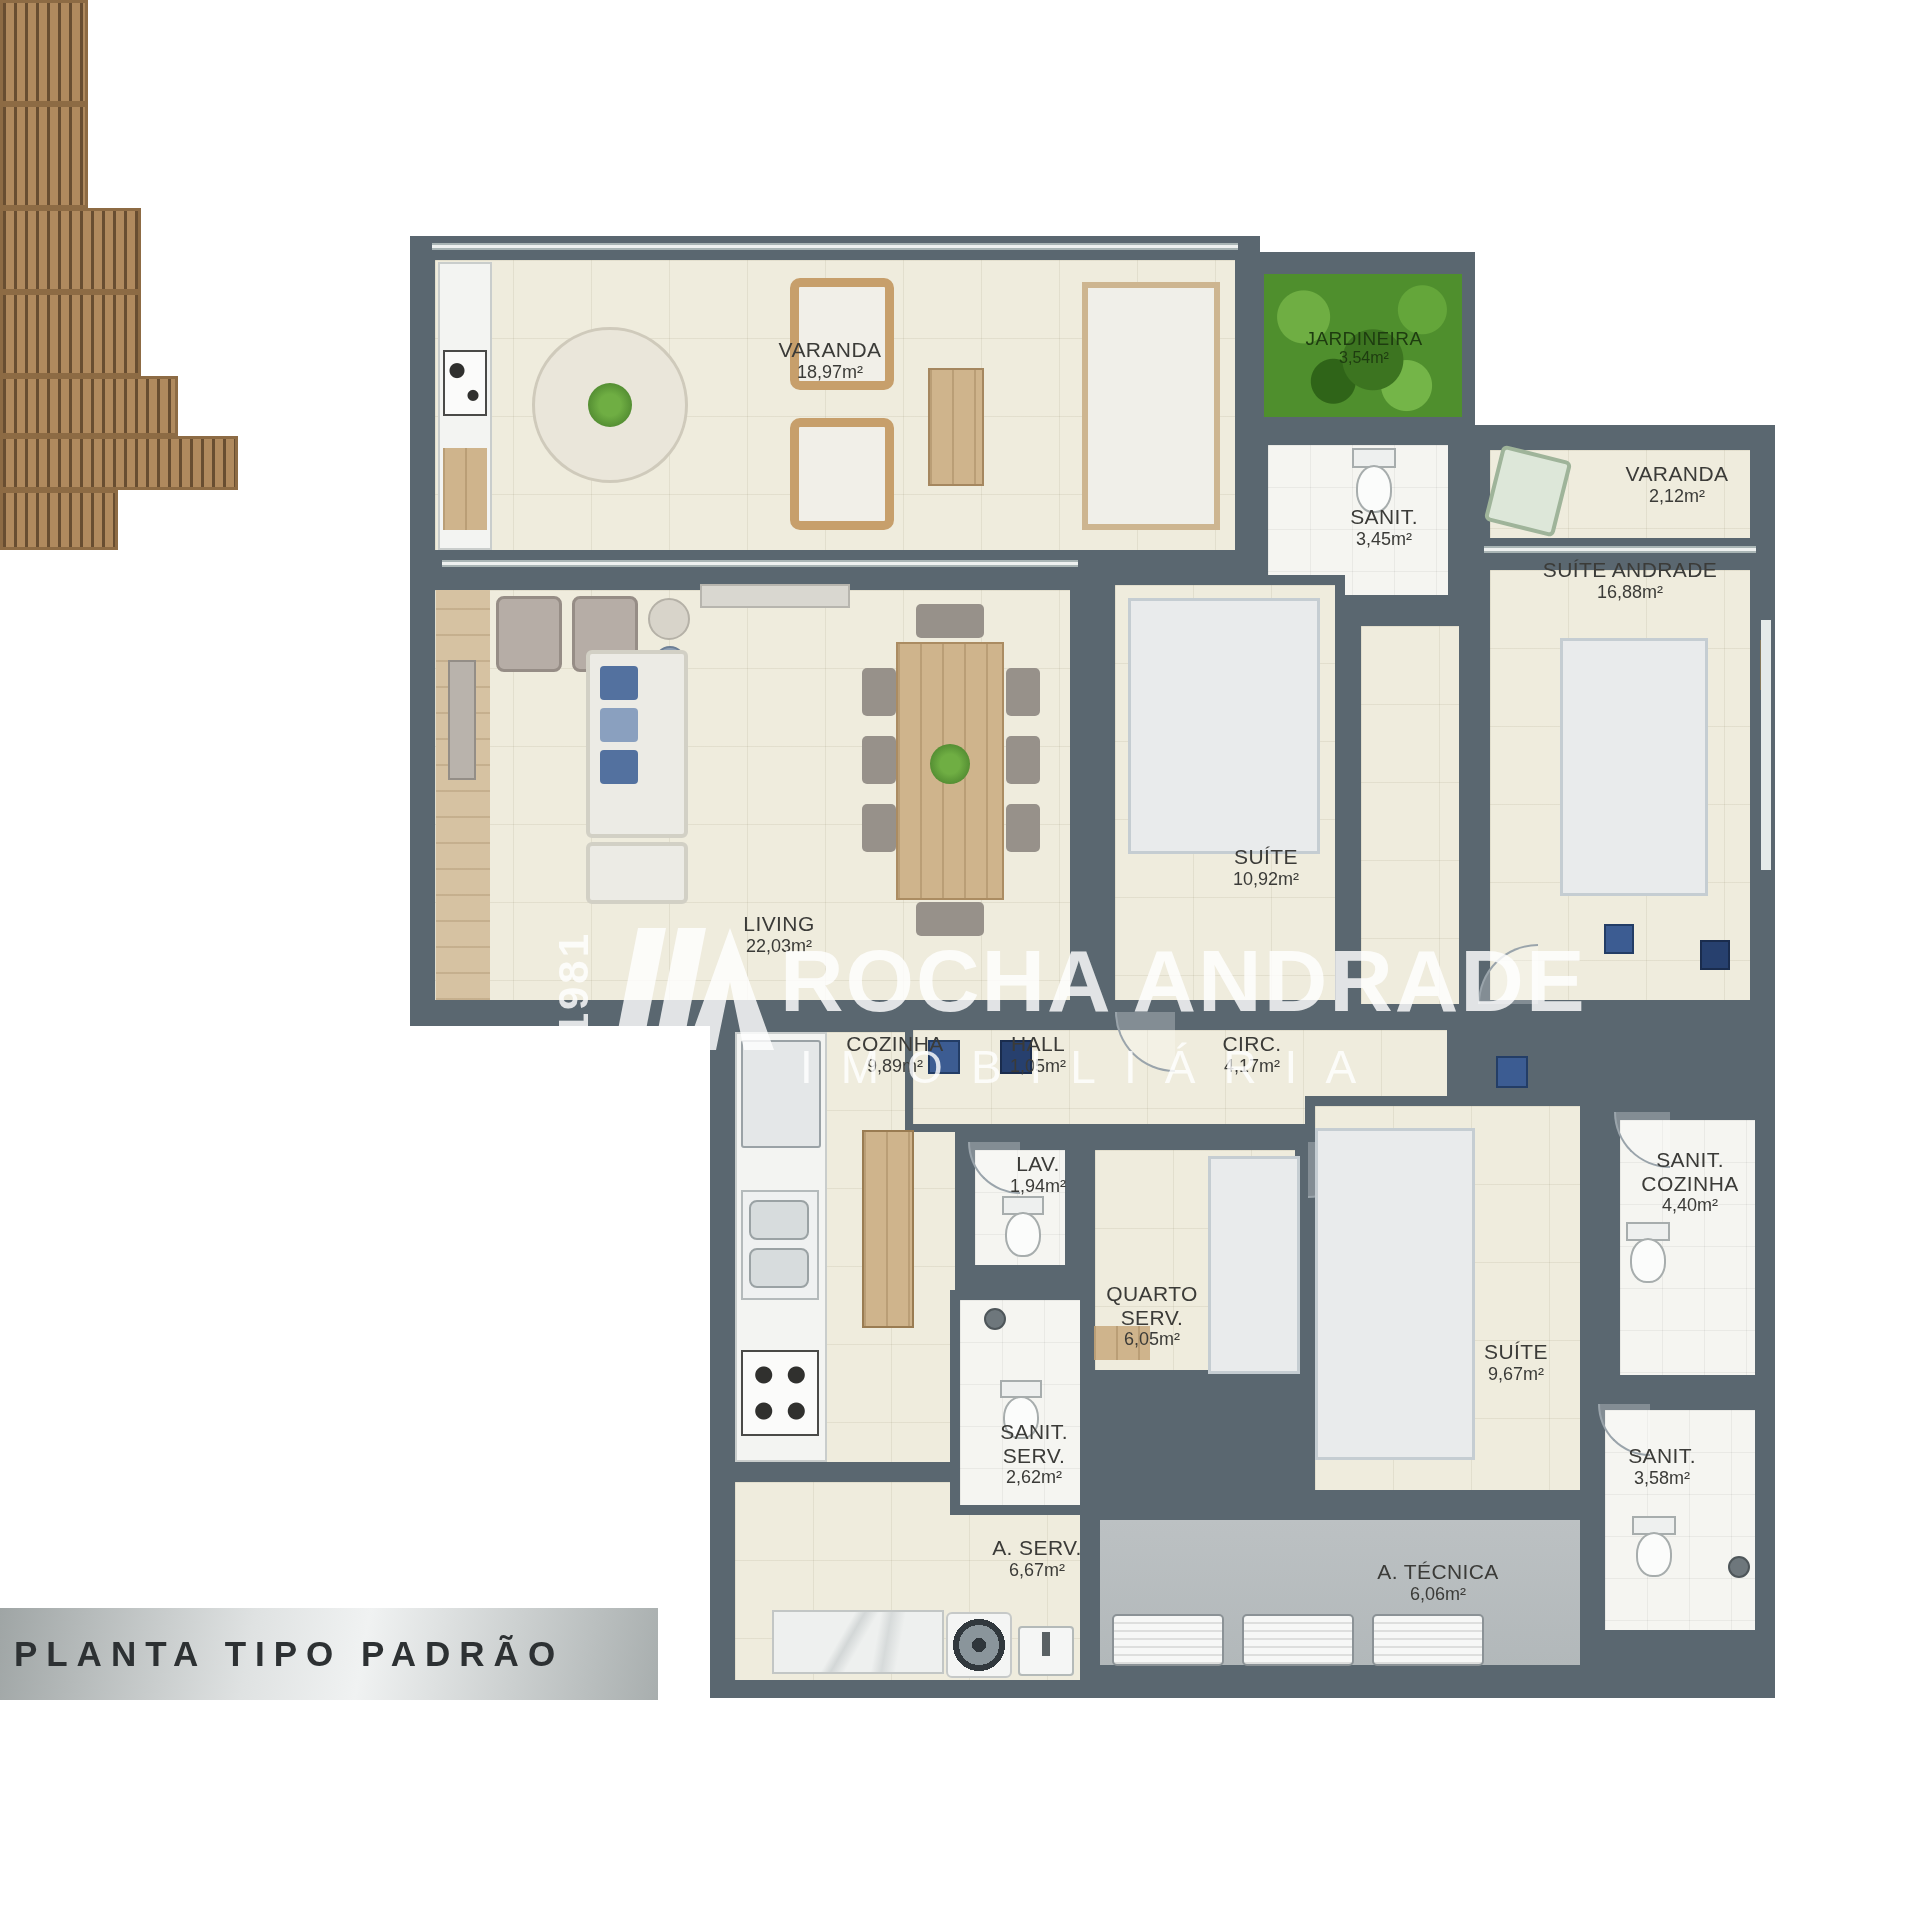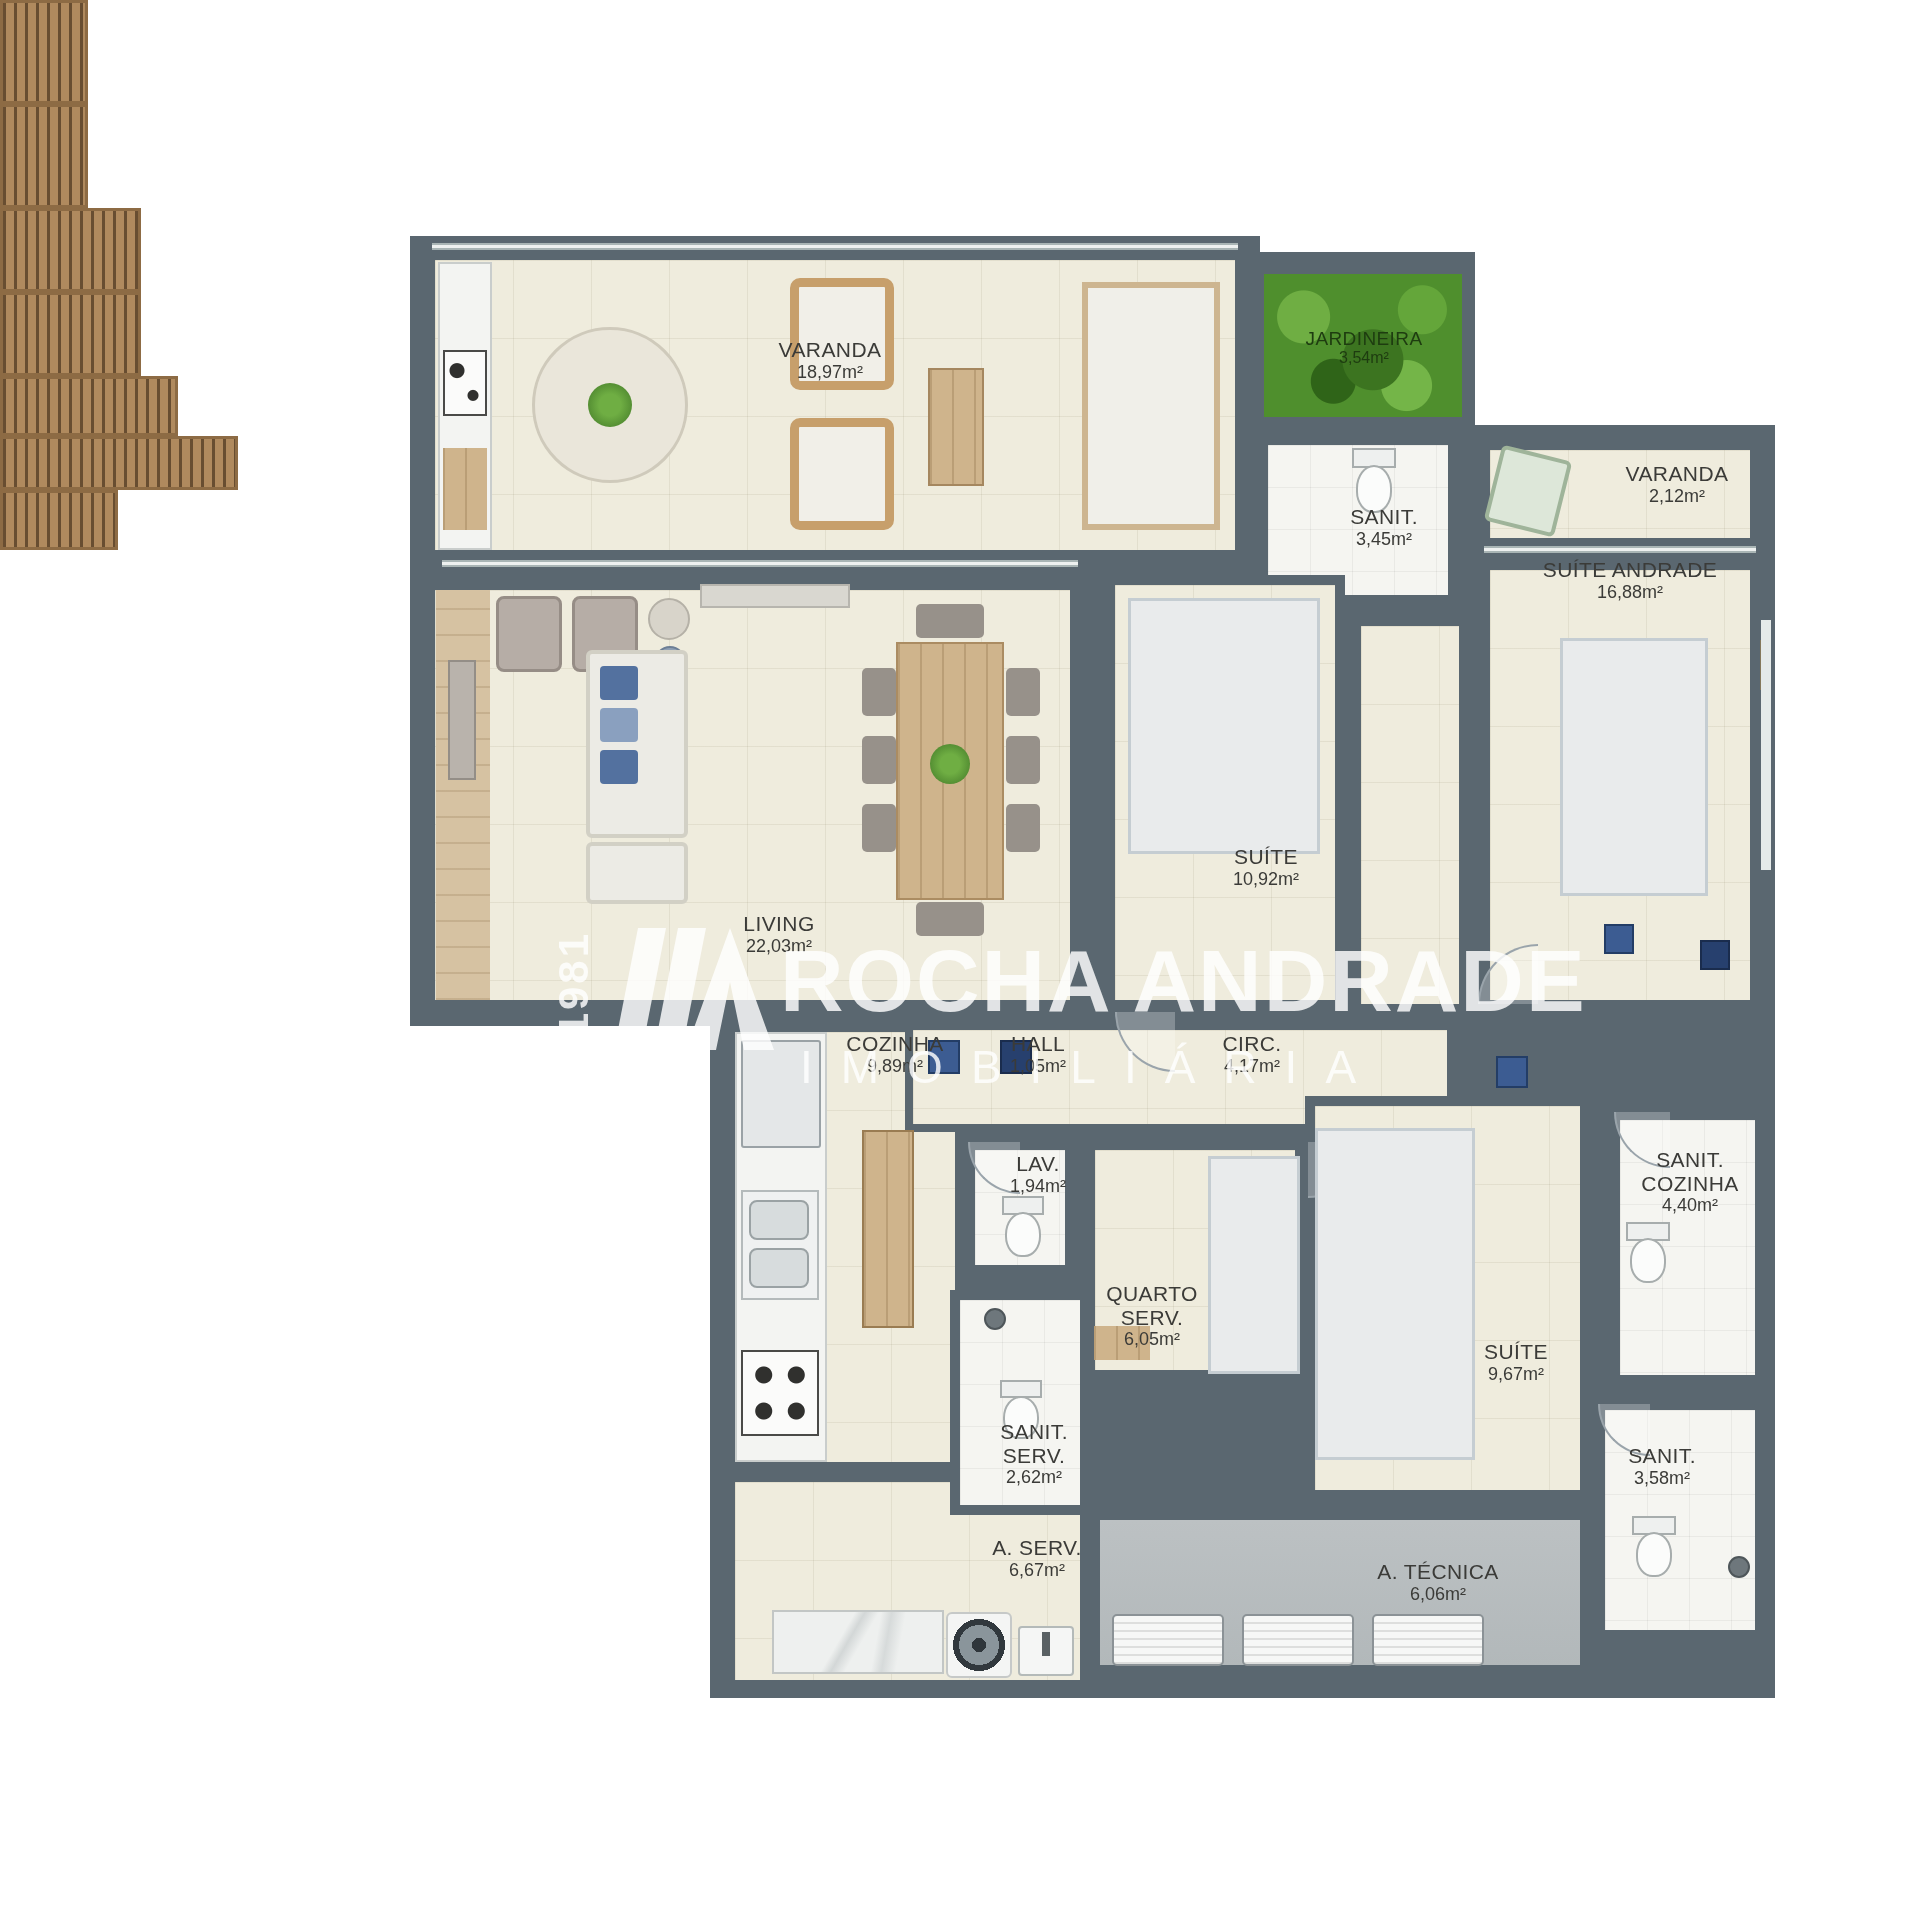--- a/index.html
+++ b/index.html
@@ -322,14 +322,17 @@
     <span style="transform:rotate(-90deg);white-space:nowrap;font-size:42px;font-weight:700;letter-spacing:3px;">J31981</span>
   </div>
   <svg class="wmark" style="left:608px;top:920px;" width="170" height="130" viewBox="0 0 170 130">
     <polygon points="6,130 34,130 58,8 30,8" fill="rgba(255,255,255,.82)"></polygon>
     <polygon points="46,130 74,130 98,8 70,8" fill="rgba(255,255,255,.82)"></polygon>
     <polygon points="78,130 122,8 166,130 136,130 122,62 108,130" fill="rgba(255,255,255,.82)"></polygon>
   </svg>
   <div class="wmark" style="left:800px;top:1040px;font-size:46px;font-weight:400;letter-spacing:28px;white-space:nowrap;">IMOBILIÁRIA</div>
   <div class="wmark" style="left:780px;top:930px;font-size:88px;font-weight:700;letter-spacing:2px;white-space:nowrap;">ROCHA ANDRADE</div>
 
+  <div id="banner">
+    <span>PLANTA TIPO PADRÃO</span>
+  </div>
 
 </div>
 
 </body></html>

